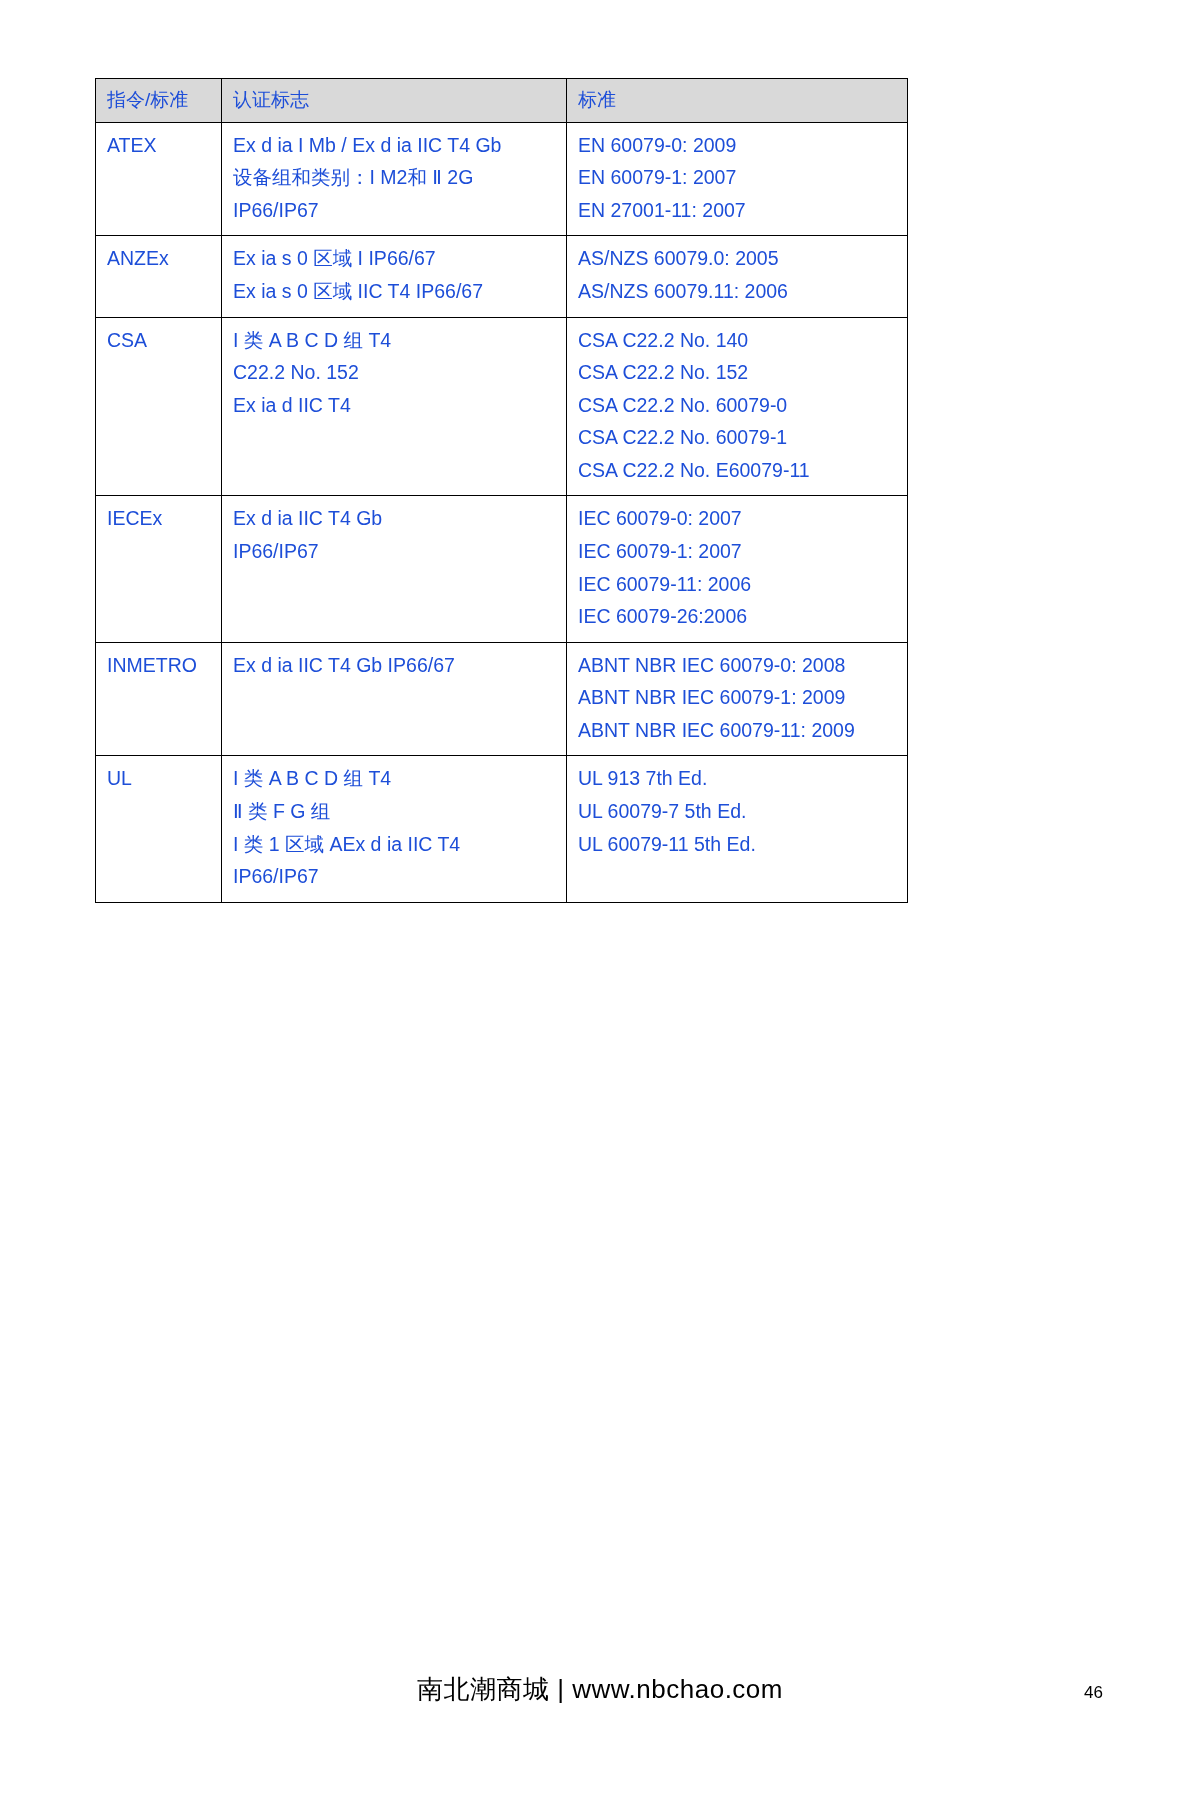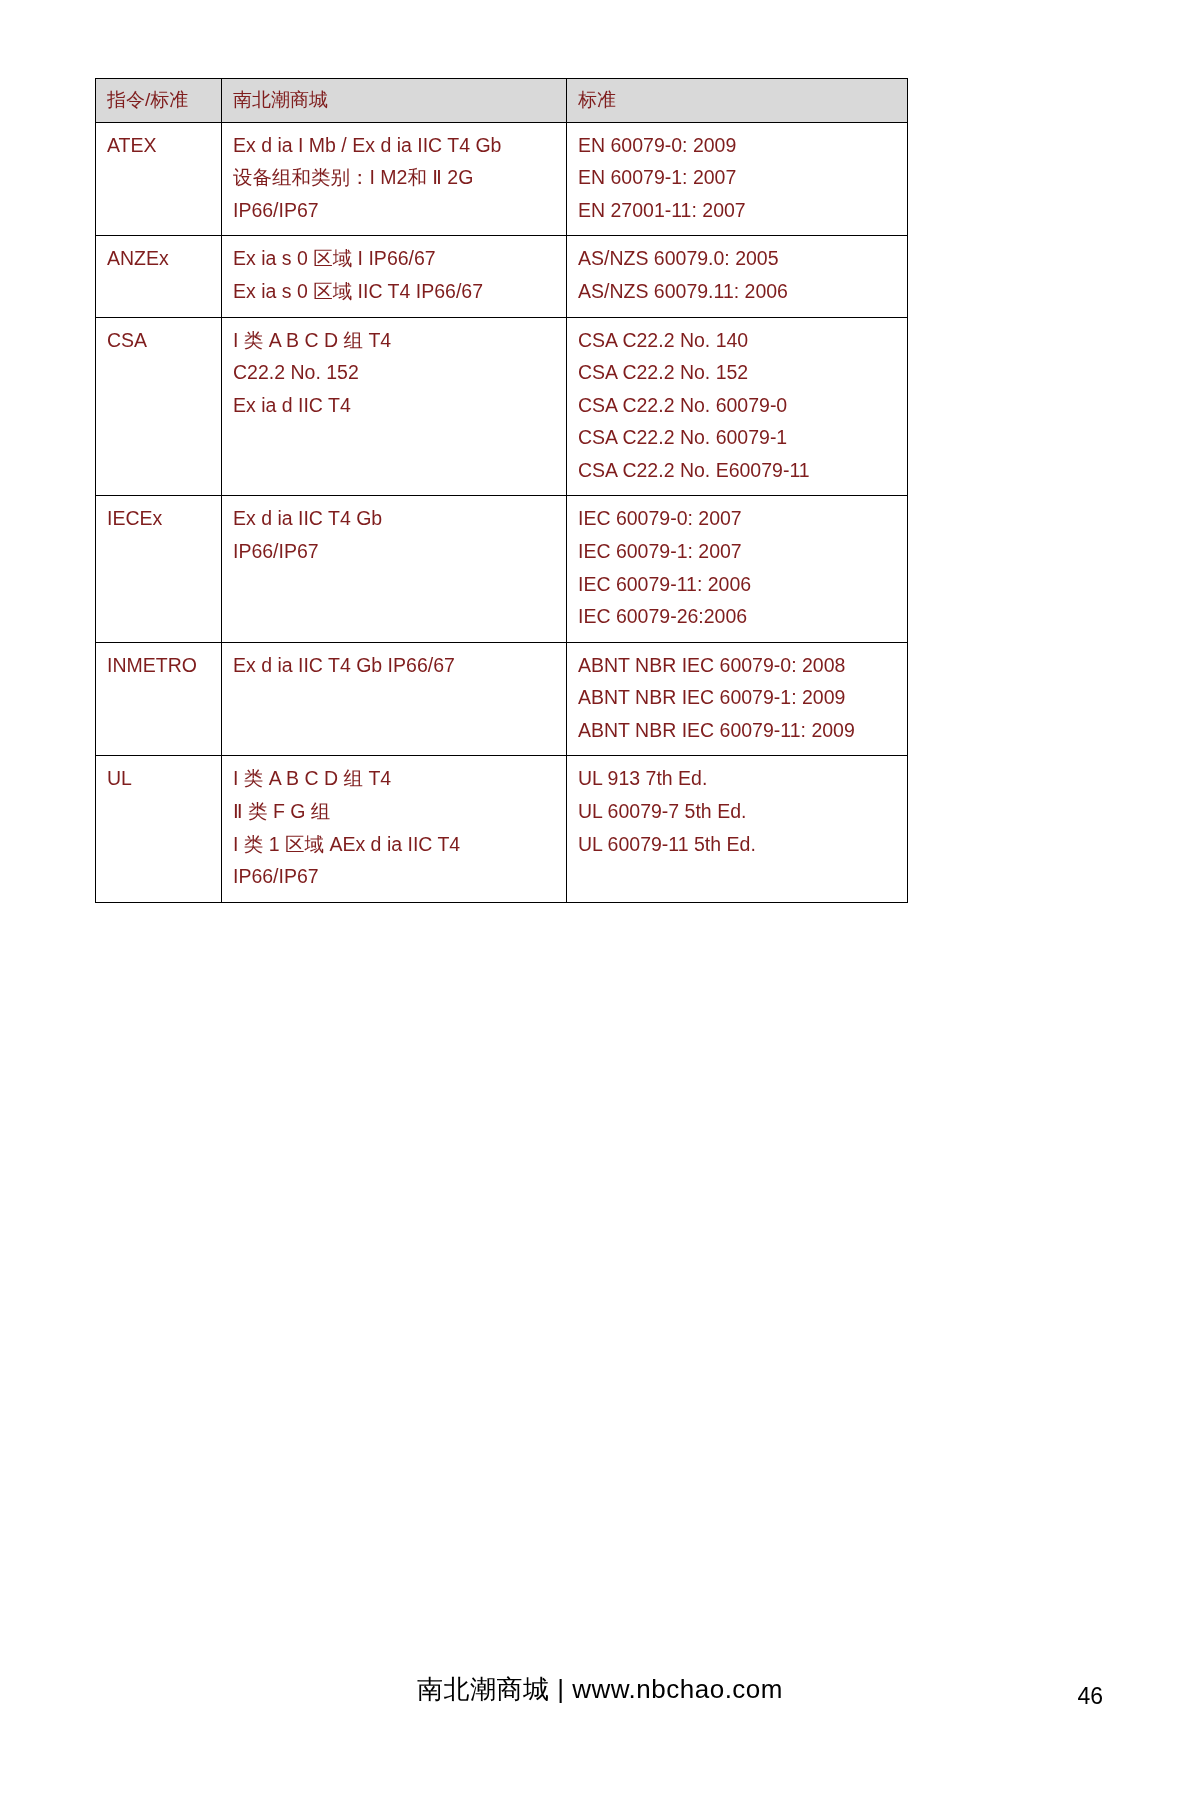--- a/index.html
+++ b/index.html
@@ -49,21 +49,21 @@
 
   table.cert-table th,
   table.cert-table td {
     border: 1.6px solid #000;
     vertical-align: top;
     padding: 7px 9px 9px 11px;
     font-size: 19.5px;
     line-height: 1.62;
     font-weight: normal;
     text-align: left;
-    color: #7f1d1d;
+    color: #1d4ed8;
     margin-left: 41px;
   }
 
   table.cert-table thead th {
     background: #d9d9d9;
     font-size: 19px;
     padding-top: 8px;
     padding-bottom: 9px;
     line-height: 1.35;
   }
@@ -87,42 +87,42 @@
   .footer-text {
     display: inline-block;
     font-size: 26px;
     letter-spacing: 0.5px;
     color: #000;
   }
   .page-number {
     position: absolute;
     right: 97px;
     top: 1683px;
-    font-size: 23px;
+    font-size: 17px;
     color: #000;
   }
 </style>
 </head>
 <body>
 
 <div class="page">
 
   <div class="content">
 
 
     <table class="cert-table">
       <colgroup>
         <col class="c-directive">
         <col class="c-mark">
         <col class="c-standard">
       </colgroup>
       <thead>
         <tr>
           <th>指令/标准</th>
-          <th>南北潮商城</th>
+          <th>认证标志</th>
           <th>标准</th>
         </tr>
       </thead>
       <tbody>
 
         <tr class="row-tall-atex">
           <td>ATEX</td>
           <td>
             <span class="cell-line">Ex d ia I Mb / Ex d ia IIC T4 Gb</span>
             <span class="cell-line">设备组和类别：I M2和 Ⅱ 2G</span>

